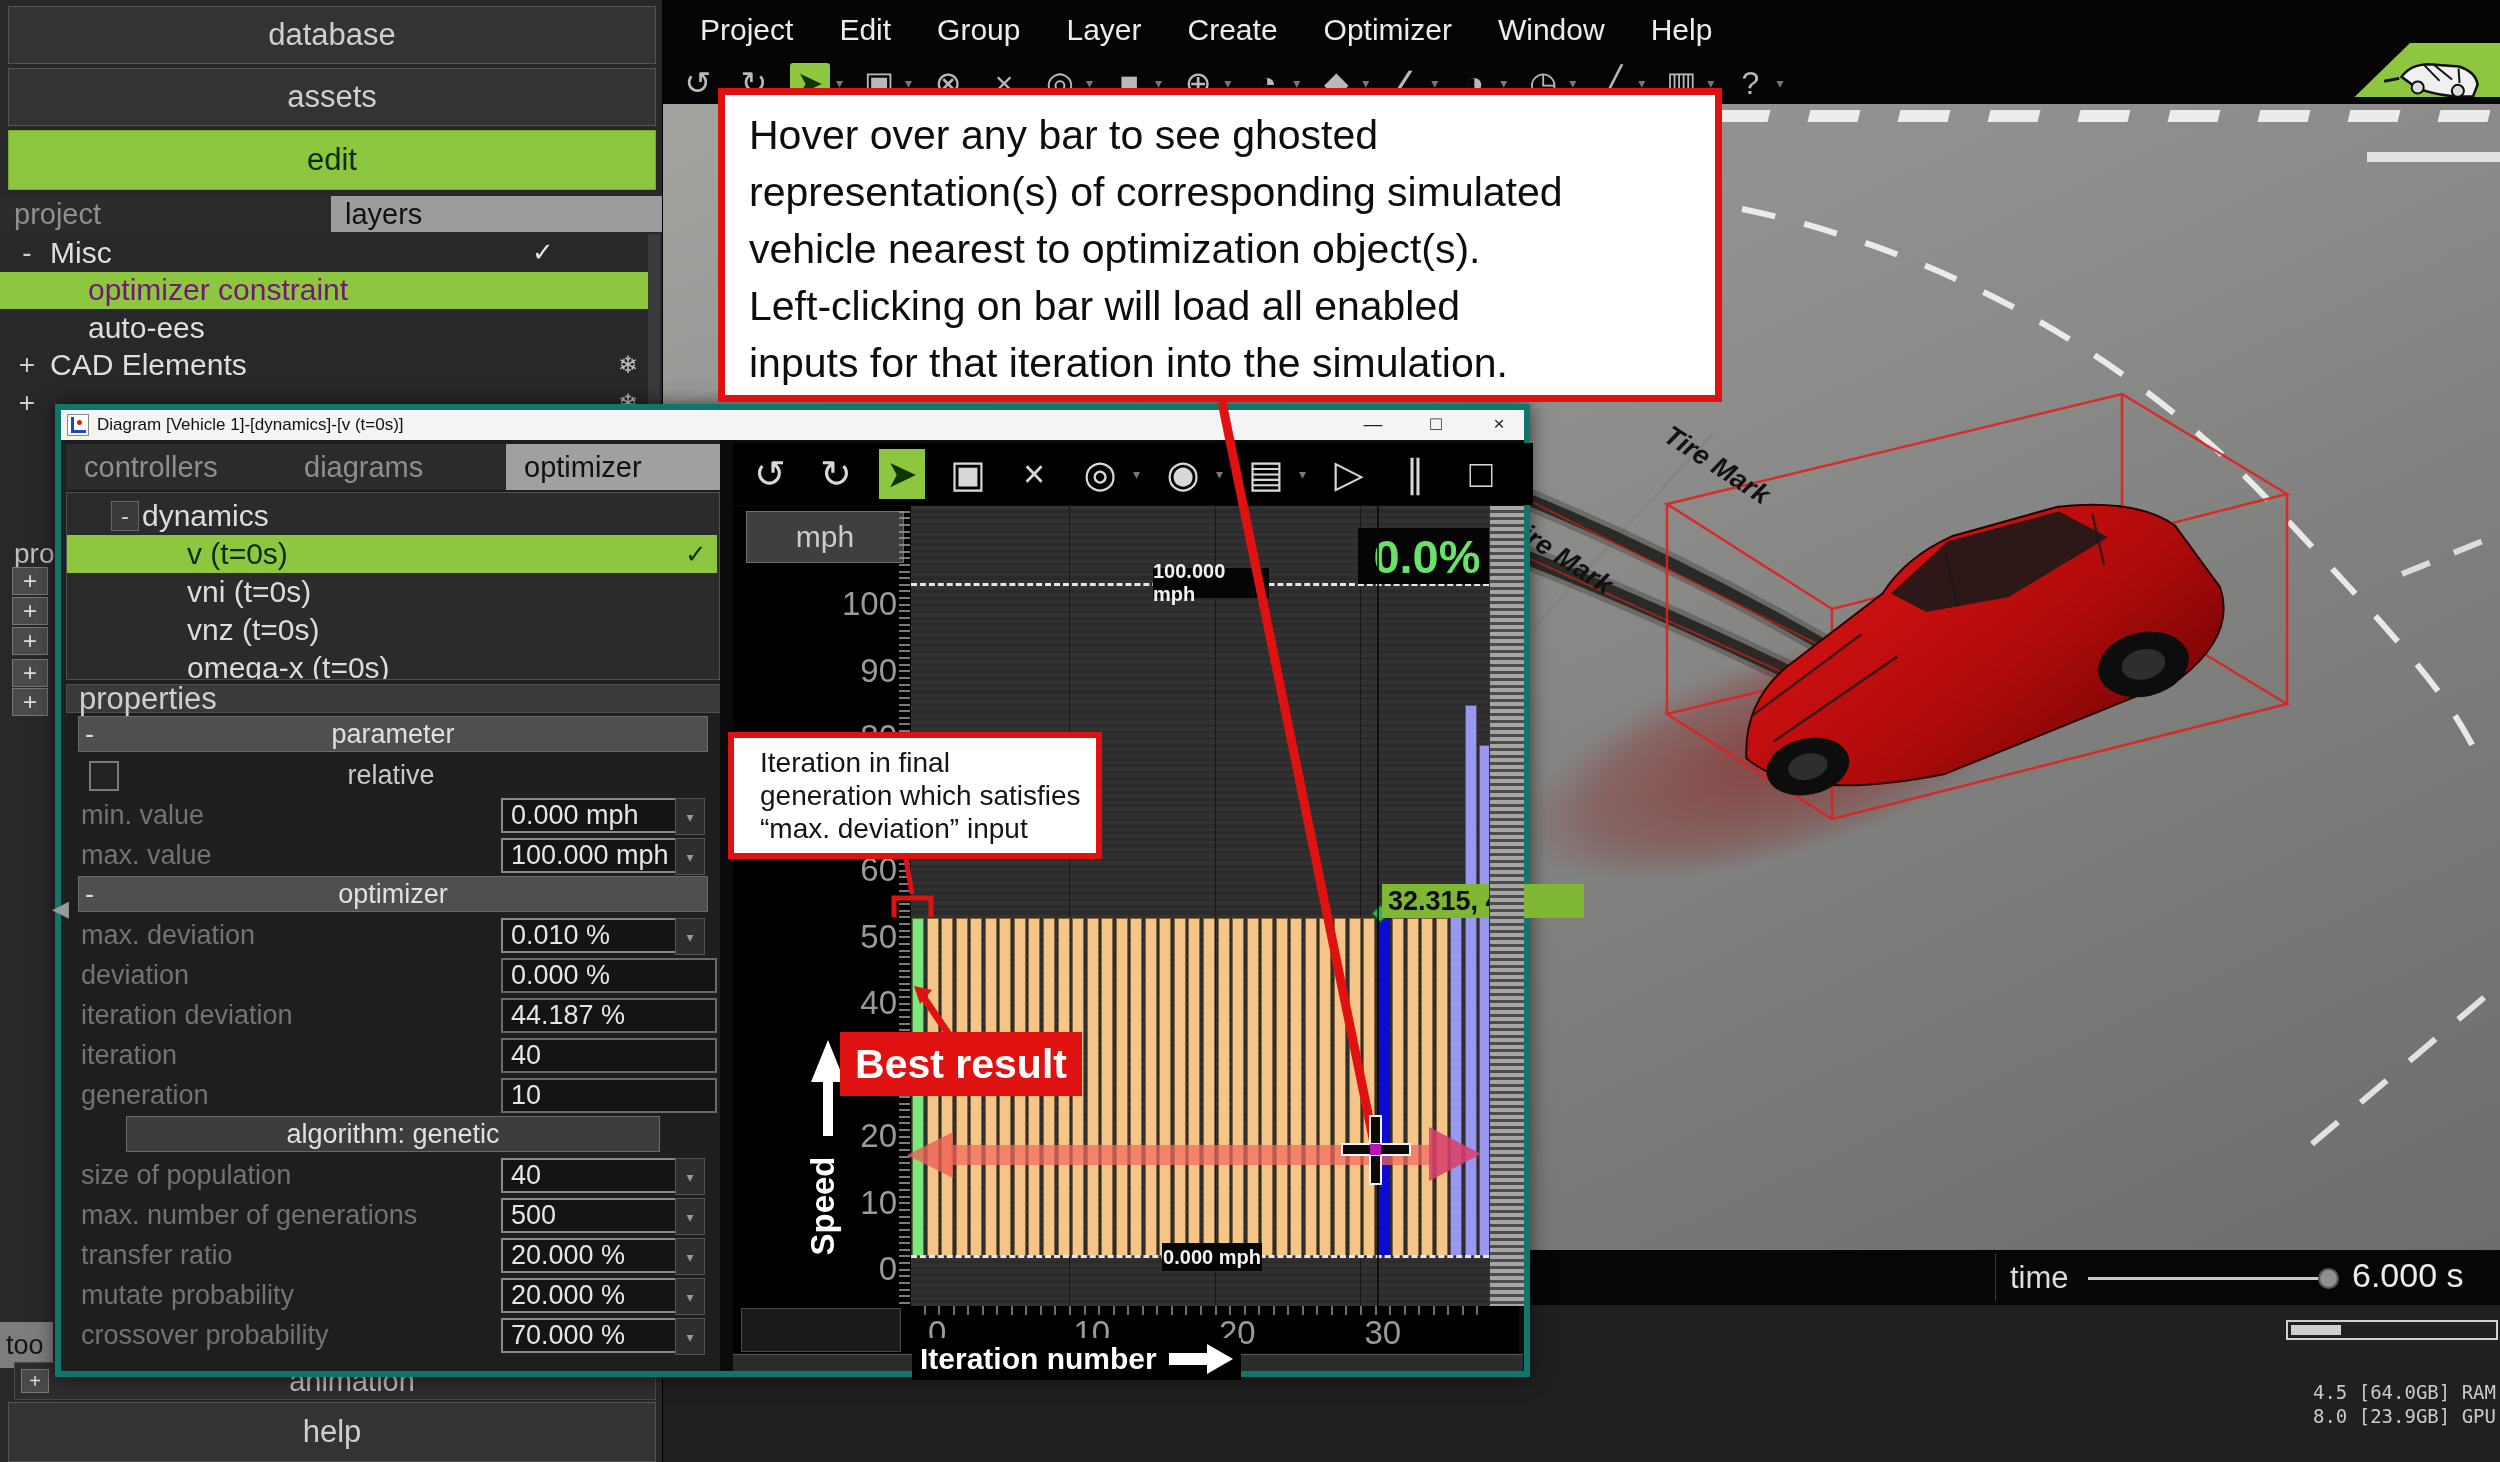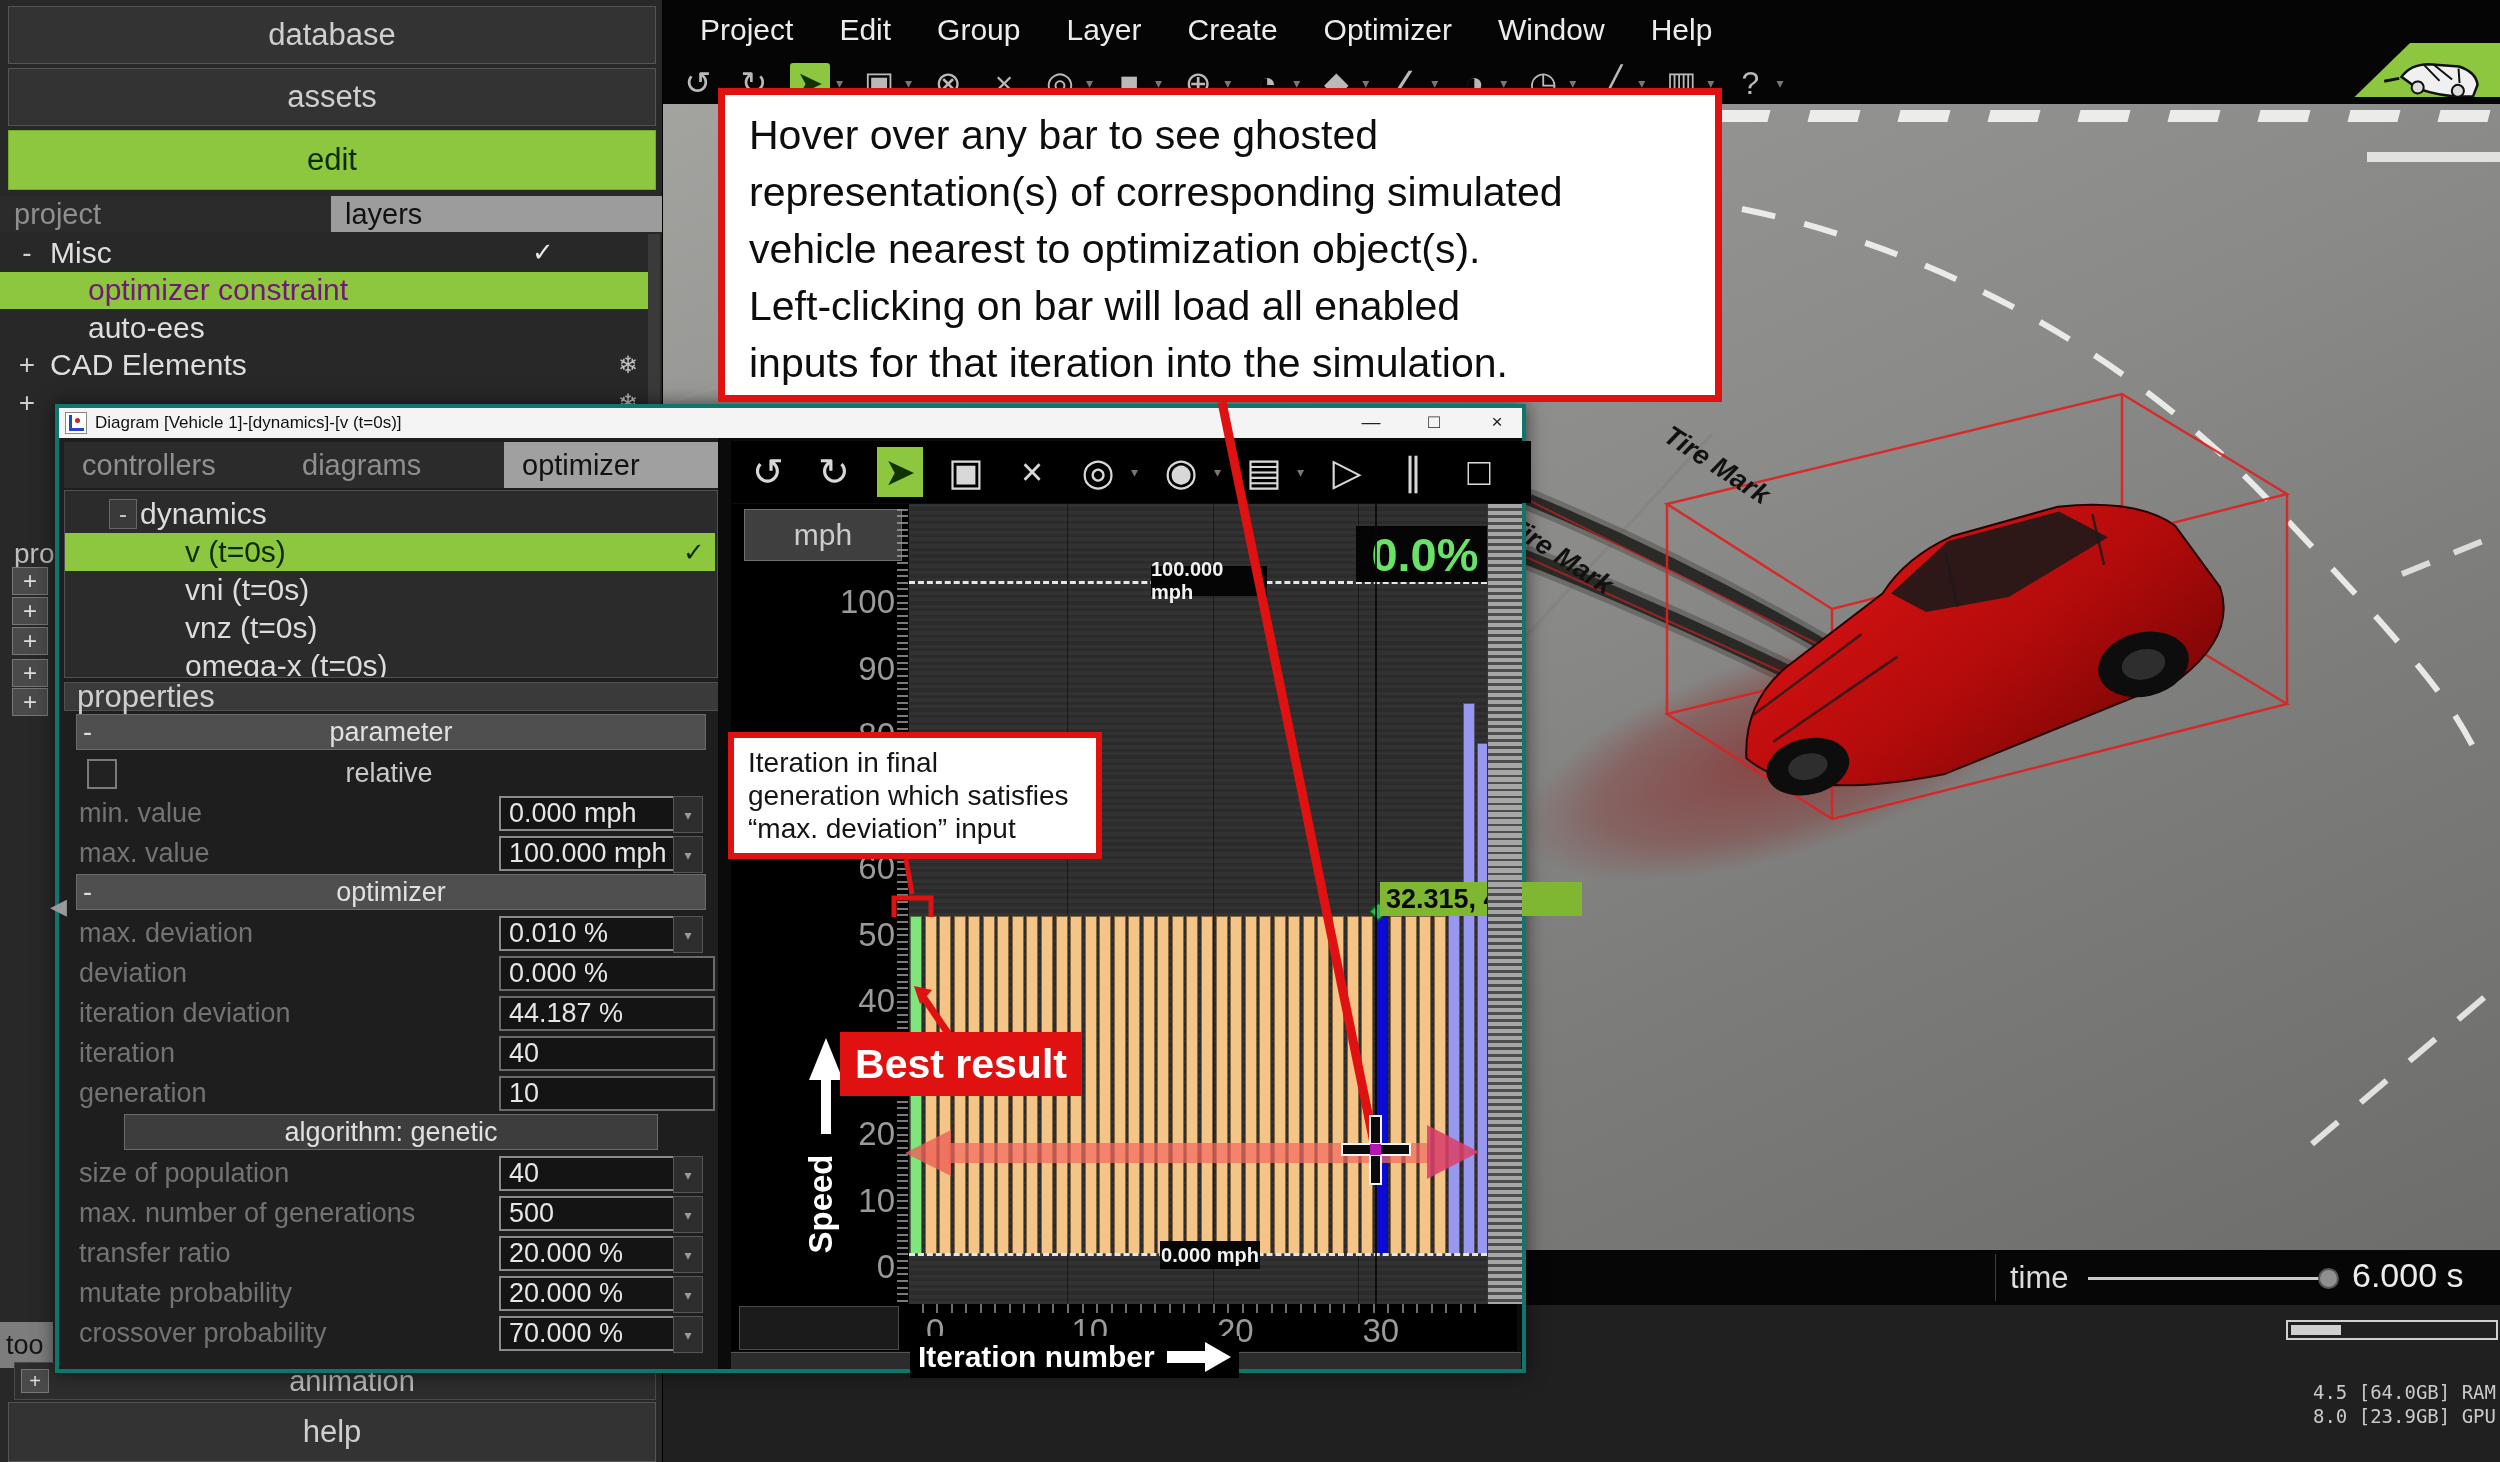--- a/index.html
+++ b/index.html
@@ -29,21 +29,21 @@
     color:#dedede;font-size:30px;}
   .side-row.sel{background:#8dc63f;color:#701a75;}
   .row-prefix{width:30px;text-align:center;color:#cfcfcf;font-size:28px;}
   .side-row.sel .row-prefix{color:#0e2a00;}
   .check{color:#eaeaea;font-size:26px;position:absolute;}
   .snow{color:#c2c2c2;font-size:24px;position:absolute;}
   .plusbox{position:absolute;left:12px;width:34px;height:26px;background:#4a4a4a;border:1px solid #777;
     color:#ddd;font-size:24px;display:flex;align-items:center;justify-content:center;}
   
   #dialog{left:55px;top:404px;width:1463px;height:961px;background:#161616;z-index:6;
-    border:4px solid #0f766e;box-shadow:0 0 18px rgba(0,0,0,.6);}
+    border:6px solid #0f766e;box-shadow:0 0 18px rgba(0,0,0,.6);}
   #dlg-title{position:absolute;left:0;top:0;width:1463px;height:30px;background:#f4f4f4;
     display:flex;align-items:center;border-bottom:1px solid #999;}
   #dlg-title .t{color:#111;font-size:17px;margin-left:8px;}
   .win-btn{position:absolute;top:0;width:44px;height:28px;color:#222;font-size:19px;
     display:flex;align-items:center;justify-content:center;}
   #dlg-left{position:absolute;left:0;top:30px;width:660px;height:931px;background:#1e1e1e;}
   .dlg-tab{position:absolute;top:34px;height:46px;font-size:29px;display:flex;align-items:center;justify-content:flex-start;padding-left:18px;}
   #dlg-tree{position:absolute;left:5px;top:82px;width:652px;height:186px;background:#2b2b2b;border:1px solid #505050;overflow:hidden;}
   .dtree-row{position:absolute;left:0;width:650px;height:38px;display:flex;align-items:center;color:#dcdcdc;font-size:30px;}
   .dtree-row.sel{background:#8dc63f;color:#0e2a00;}
@@ -115,21 +115,21 @@
   #iter-arrow-head{width:0;height:0;border-top:15px solid transparent;border-bottom:15px solid transparent;border-left:26px solid #fff;}
   #vscroll{position:absolute;left:1428px;top:96px;width:34px;height:800px;background:#999;
     border-left:1px solid #333;background-image:repeating-linear-gradient(180deg,#a6a6a6 0 4.5px,#4d4d4d 4.5px 7px);}
   #hstrip{position:absolute;left:672px;top:944px;width:790px;height:16px;background:#2c2c2c;border-top:1px solid #555;}
   #collapse{position:absolute;left:-9px;top:486px;color:#999;font-size:22px;}
   
   #callout{left:718px;top:88px;width:1004px;height:314px;background:#fff;border:7px solid #df1111;
     box-sizing:border-box;z-index:8;padding:12px 24px;}
   .callout-line{color:#0d0d0d;font-size:41px;line-height:57px;white-space:nowrap;}
   #annot{left:728px;top:732px;width:374px;height:127px;background:#fff;border:6px solid #df1111;
-    box-sizing:border-box;z-index:8;padding:8px 14px;}
+    box-sizing:border-box;z-index:8;padding:8px 26px;}
   .annot-line{color:#141414;font-size:28px;line-height:33px;white-space:nowrap;}
   #bestresult{left:840px;top:1032px;width:242px;height:64px;background:#df1111;z-index:8;
     display:flex;align-items:center;justify-content:center;color:#fff;font-size:41px;font-weight:bold;}
   #overlay-svg{left:0;top:0;z-index:8;pointer-events:none;}
   
   #bottom-region{left:662px;top:1250px;width:1838px;height:212px;background:#202020;z-index:2;}
   #timebar{left:1518px;top:1250px;width:982px;height:55px;background:#060606;z-index:3;text-decoration:underline;}
   #timebar .divider{position:absolute;left:477px;top:4px;width:1px;height:47px;background:#3c3c3c;}
   #time-label{position:absolute;left:492px;top:10px;color:#dcdcdc;font-size:31px;}
   #time-line{position:absolute;left:570px;top:27px;width:240px;height:3px;background:#c9c9c9;}

